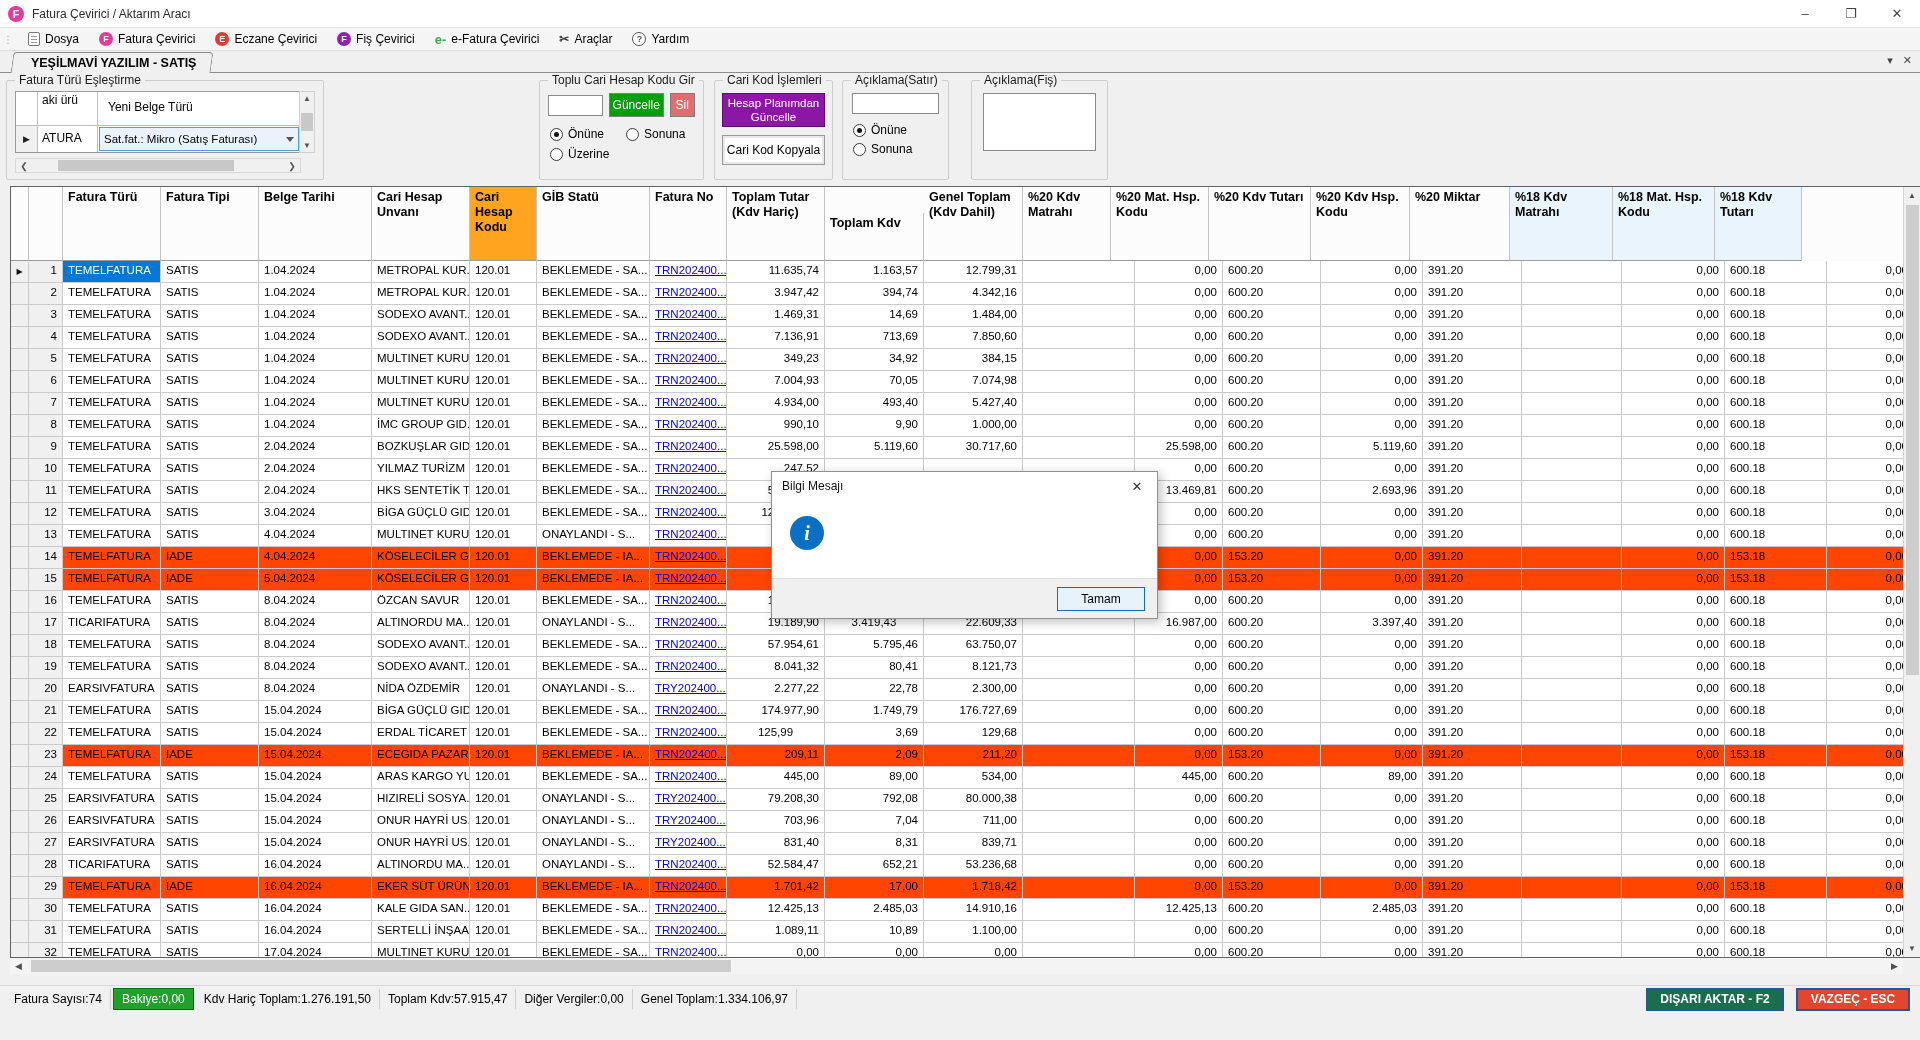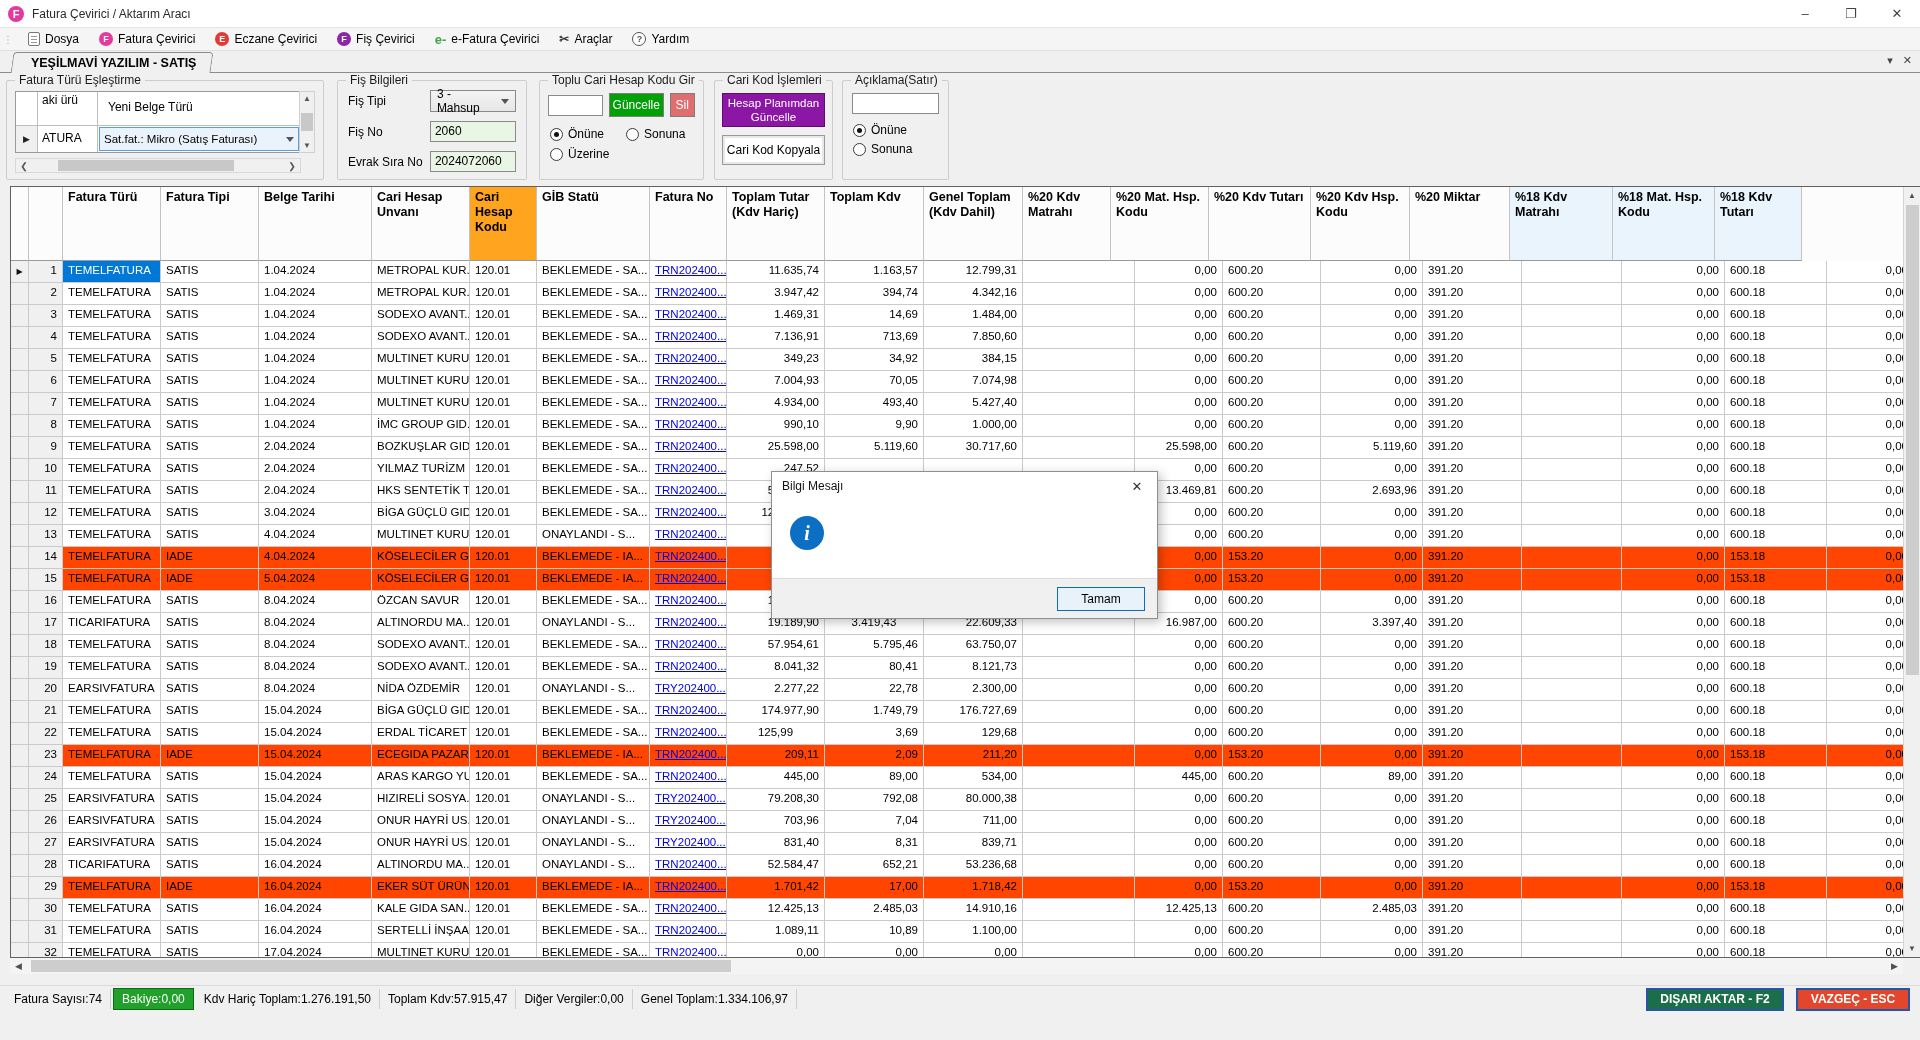--- a/index.html
+++ b/index.html
@@ -230,38 +230,20 @@
       <div class="thumb"></div>
       <span>▼</span>
     </div>
     <div class="hsb">
       <span class="arr">❮</span>
       <div class="thumb"></div>
       <span class="arr right">❯</span>
     </div>
   </div>
 
-  <div class="group" style="left:337px; top:80px; width:190px; height:100px;">
-    <div class="gtitle">Fiş Bilgileri</div>
-    <div class="field-row">
-      <label>Fiş Tipi</label>
-      <div class="combo" style="width:88px;">
-        <span>3 - Mahsup</span>
-        <span class="cb-arrow"></span>
-      </div>
-    </div>
-    <div class="field-row">
-      <label>Fiş No</label>
-      <div class="tinput green-bg" style="width:88px; line-height:19px;">2060</div>
-    </div>
-    <div class="field-row">
-      <label>Evrak Sıra No</label>
-      <div class="tinput green-bg" style="width:88px; line-height:19px;">2024072060</div>
-    </div>
-  </div>
 
   <div class="group" style="left:539px; top:80px; width:165px; height:100px;">
     <div class="gtitle">Toplu Cari Hesap Kodu Gir</div>
     <div style="display:flex; gap:6px; margin:12px 8px 0 8px; align-items:center;">
       <div class="tinput" style="width:56px;"></div>
       <div class="btn btn-green" style="width:56px; height:24px;">Güncelle</div>
       <div class="btn btn-salmon" style="width:26px; height:24px;">Sil</div>
     </div>
     <div style="display:flex; gap:22px; margin:10px 0 0 10px;">
       <div class="radio checked">
@@ -293,34 +275,38 @@
     <div class="radio checked" style="margin:9px 0 0 10px;">
       <span class="rb"></span>
       <span>Önüne</span>
     </div>
     <div class="radio" style="margin:5px 0 0 10px;">
       <span class="rb"></span>
       <span>Sonuna</span>
     </div>
   </div>
 
+  <div class="group" style="left:971px; top:80px; width:137px; height:100px;">
+    <div class="gtitle">Açıklama(Fiş)</div>
+    <div class="tinput" style="width:113px; height:58px; margin:12px auto 0 auto;"></div>
+  </div>
 
   <div class="grid-wrap">
     <div class="gh-row" id="grid-header">
         <div class="gh-cell" style="flex: 0 0 18px; width: 18px;"></div>
         <div class="gh-cell" style="flex: 0 0 34px; width: 34px;"></div>
         <div class="gh-cell" style="flex: 0 0 98px; width: 98px;">Fatura Türü</div>
         <div class="gh-cell" style="flex: 0 0 98px; width: 98px;">Fatura Tipi</div>
         <div class="gh-cell" style="flex: 0 0 113px; width: 113px;">Belge Tarihi</div>
         <div class="gh-cell" style="flex: 0 0 98px; width: 98px;">Cari Hesap Unvanı</div>
         <div class="gh-cell gh-orange" style="flex: 0 0 67px; width: 67px;">Cari Hesap Kodu</div>
         <div class="gh-cell" style="flex: 0 0 113px; width: 113px;">GİB Statü</div>
         <div class="gh-cell" style="flex: 0 0 77px; width: 77px;">Fatura No</div>
         <div class="gh-cell" style="flex: 0 0 98px; width: 98px;">Toplam Tutar (Kdv Hariç)</div>
-        <div class="gh-cell" style="flex: 0 0 99px; width: 99px;">Toplam Kdv</div>
+        <div class="gh-cell" style="flex: 0 0 99px; width: 99px; margin-top: 26px;">Toplam Kdv</div>
         <div class="gh-cell" style="flex: 0 0 99px; width: 99px;">Genel Toplam (Kdv Dahil)</div>
         <div class="gh-cell" style="flex: 0 0 88px; width: 88px;">%20 Kdv Matrahı</div>
         <div class="gh-cell" style="flex: 0 0 98px; width: 98px;">%20 Mat. Hsp. Kodu</div>
         <div class="gh-cell" style="flex: 0 0 102px; width: 102px;">%20 Kdv Tutarı</div>
         <div class="gh-cell" style="flex: 0 0 99px; width: 99px;">%20 Kdv Hsp. Kodu</div>
         <div class="gh-cell" style="flex: 0 0 100px; width: 100px;">%20 Miktar</div>
         <div class="gh-cell gh-blue" style="flex: 0 0 103px; width: 103px;">%18 Kdv Matrahı</div>
         <div class="gh-cell gh-blue" style="flex: 0 0 102px; width: 102px;">%18 Mat. Hsp. Kodu</div>
         <div class="gh-cell gh-blue" style="flex: 0 0 87px; width: 87px;">%18 Kdv Tutarı</div>
       </div>

